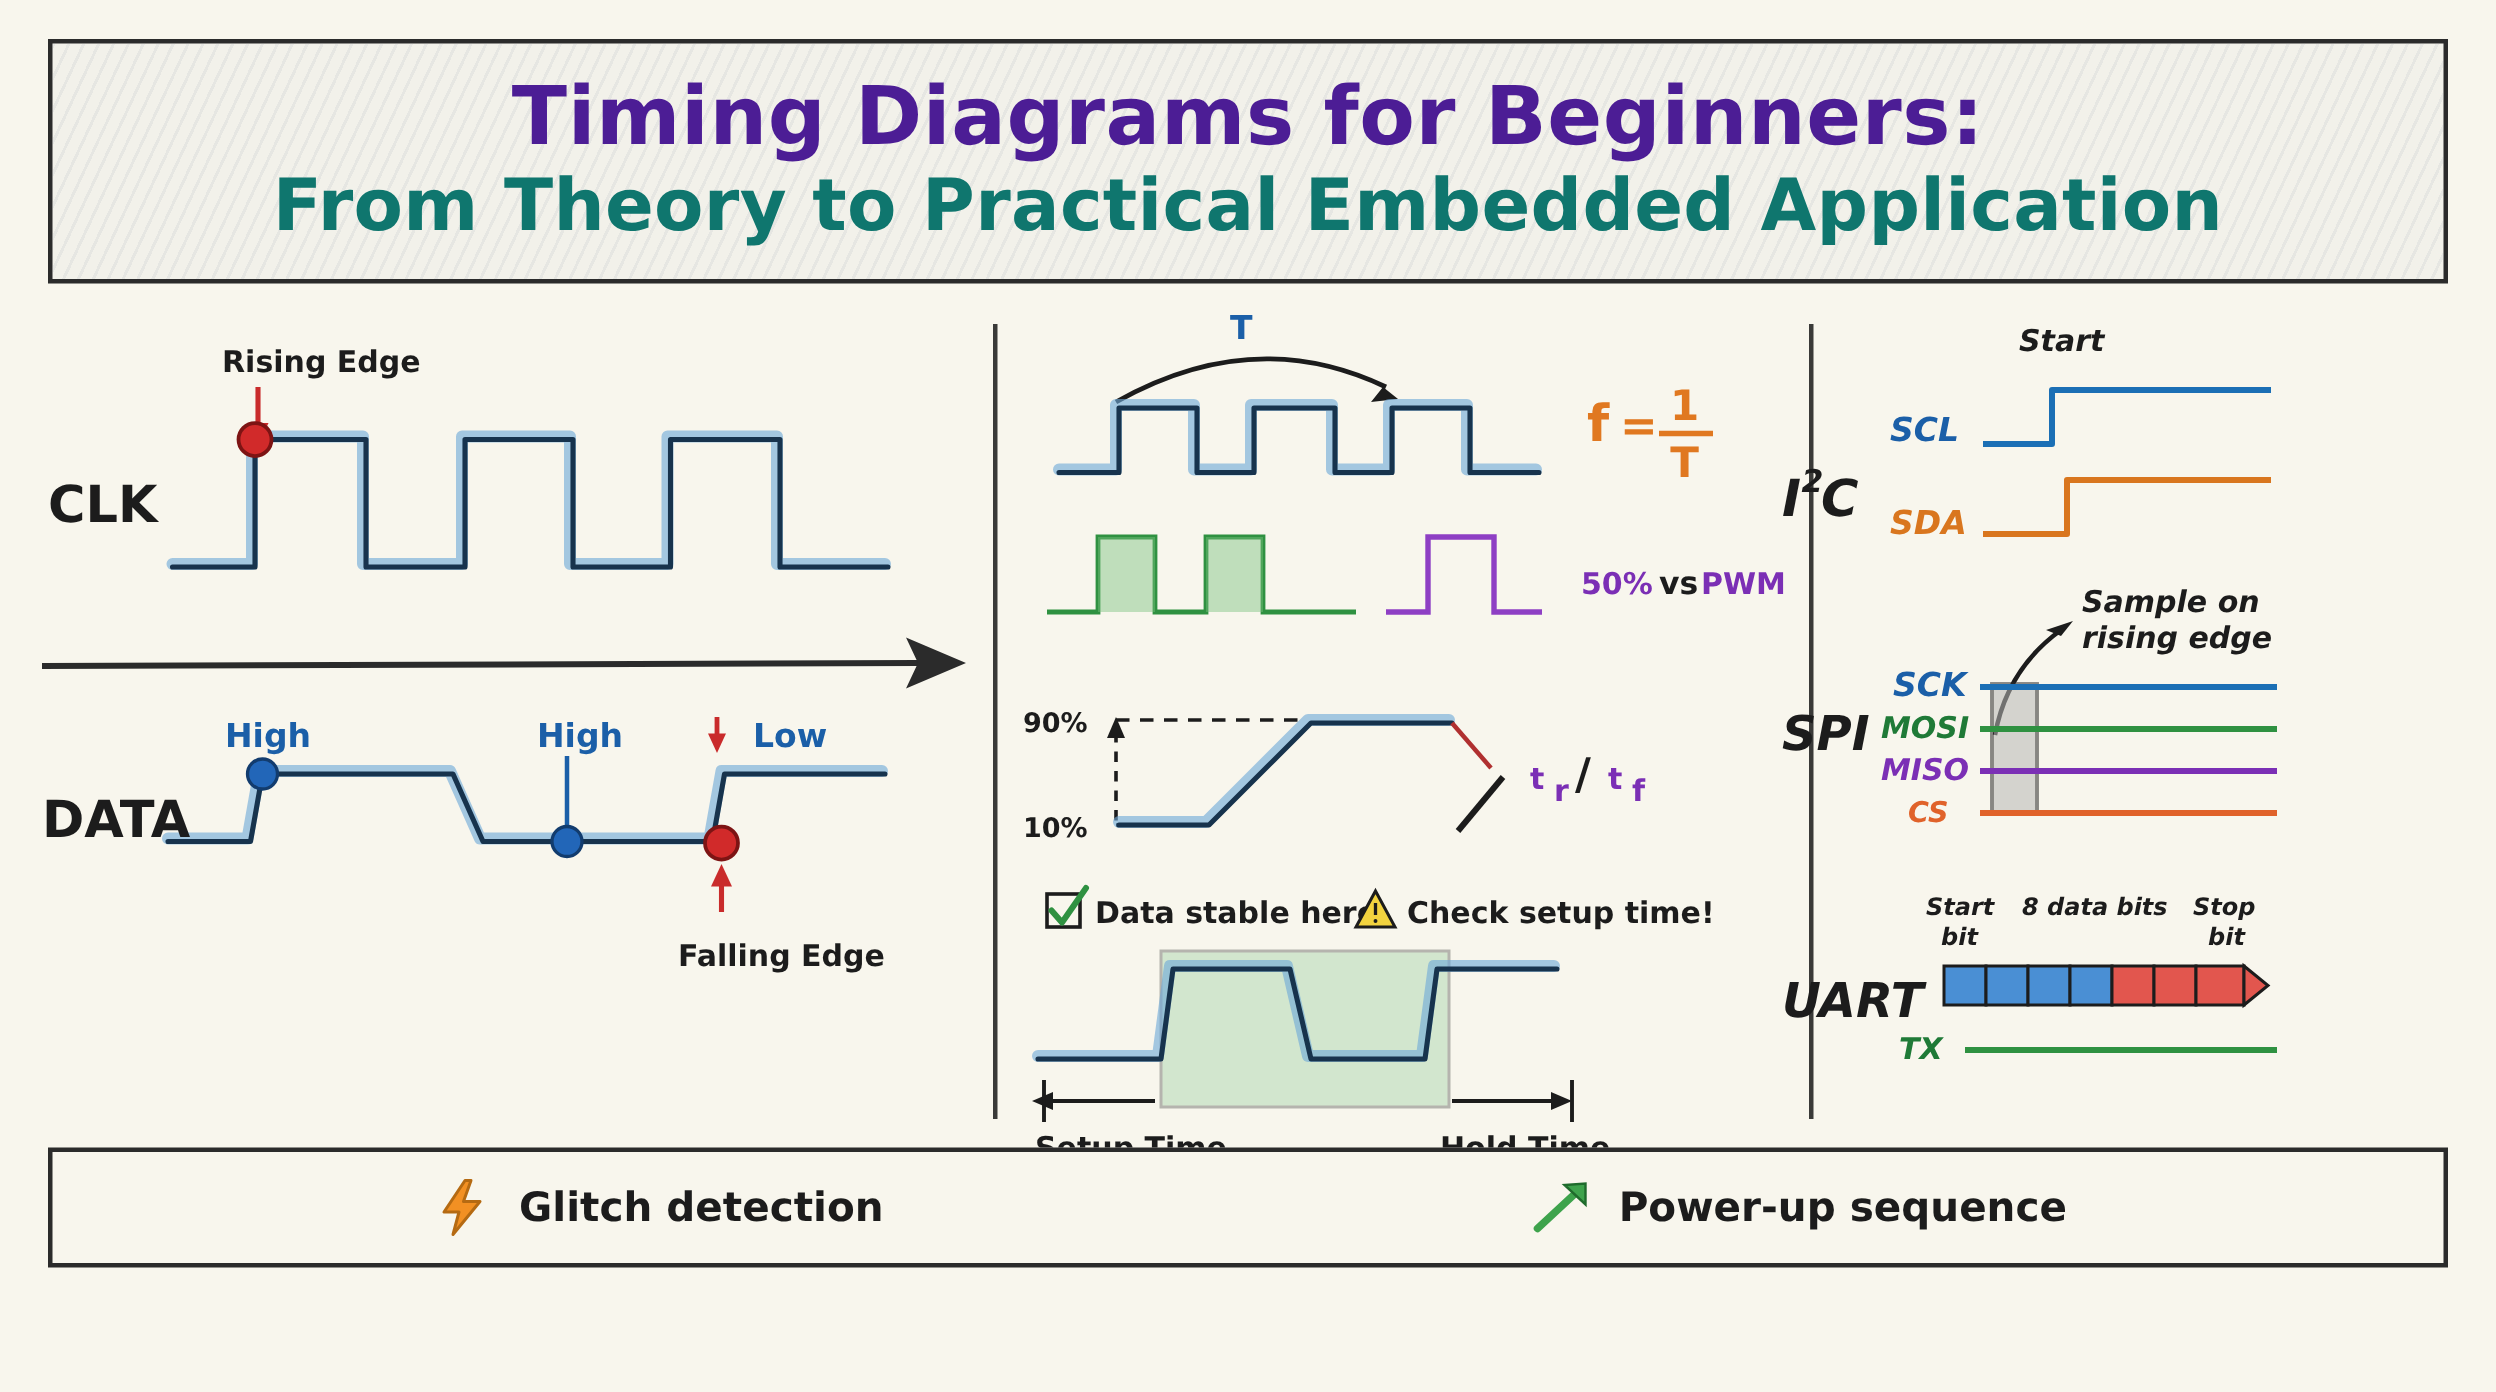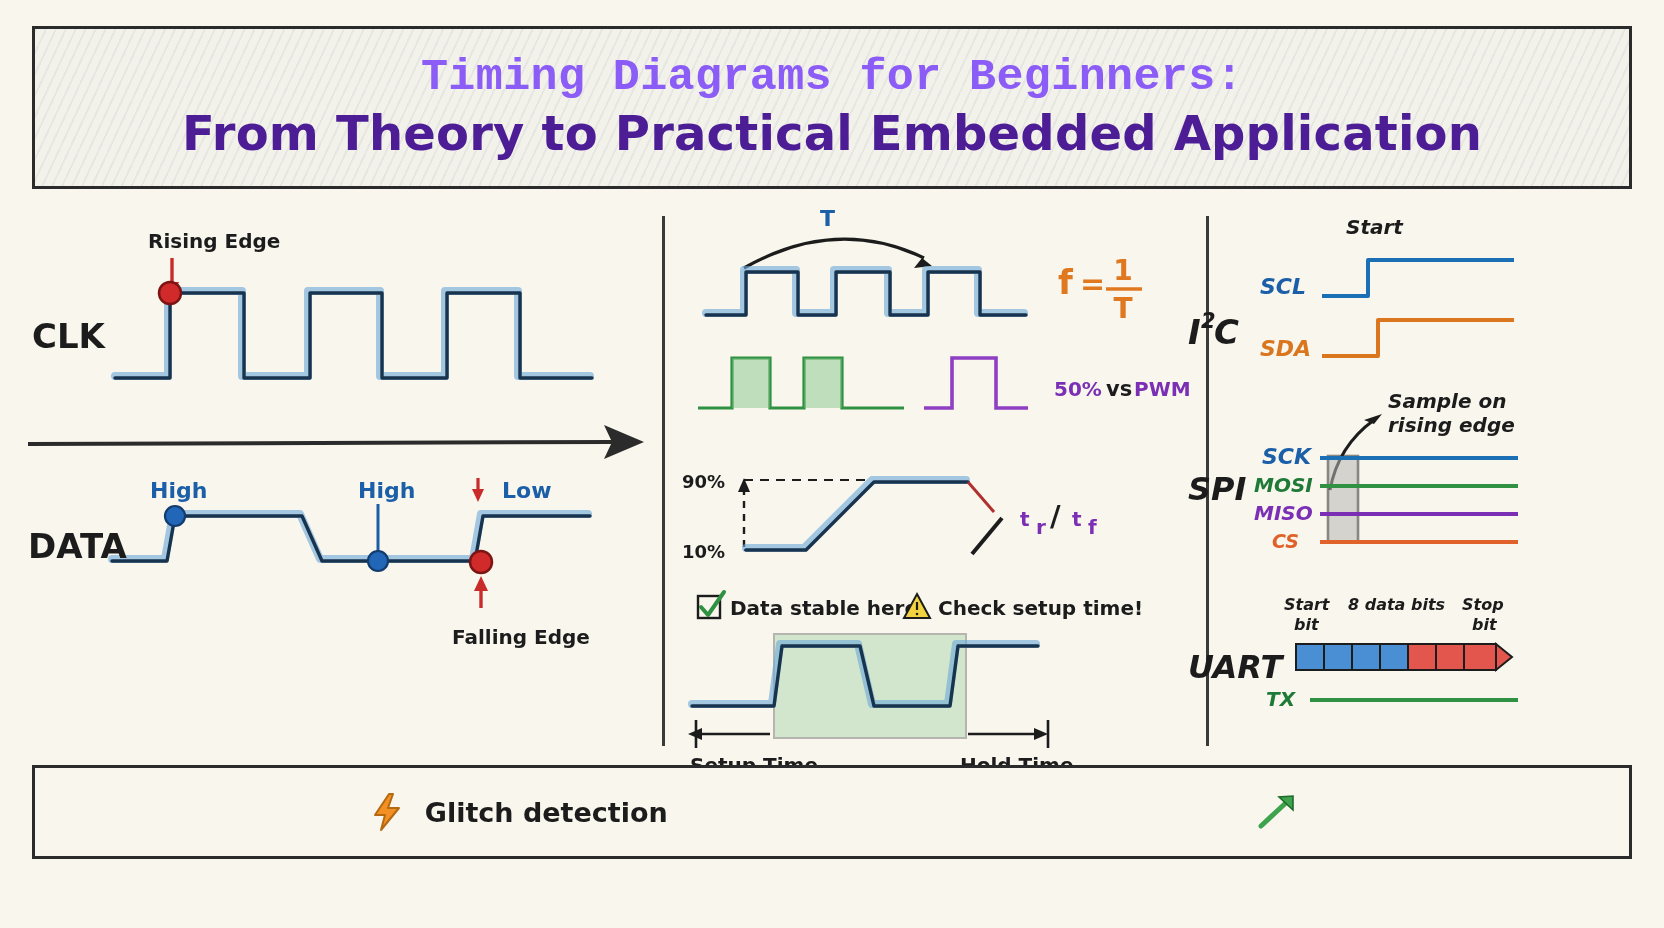--- a/index.html
+++ b/index.html
@@ -21,25 +21,25 @@
     background:#f2f1ea;
     box-sizing:border-box;
     display:flex;flex-direction:column;align-items:center;justify-content:center;
   }
   .title-box::before{
     content:"";position:absolute;inset:0;
     background:repeating-linear-gradient(115deg, rgba(150,160,175,.13) 0 2px, rgba(0,0,0,0) 2px 9px);
     pointer-events:none;
   }
   .title-l1{
-    font-size:45px;font-weight:700;color:#8b5cf6;letter-spacing:.4px;
-    line-height:1.05;position:relative;font-family:Liberation Mono, monospace;
+    font-size:54px;font-weight:700;color:#4c1d95;letter-spacing:.4px;
+    line-height:1.05;position:relative;
   }
   .title-l2{
-    font-size:48px;font-weight:600;color:#4c1d95;letter-spacing:.2px;
+    font-size:48px;font-weight:600;color:#0f766e;letter-spacing:.2px;
     line-height:1.15;margin-top:4px;position:relative;
   }
   
   .columns{position:absolute;left:0;top:196px;width:1664px;height:560px;}
   .divider{position:absolute;top:20px;width:3px;height:530px;background:#3a3a38;}
   #div1{left:662px;}
   #div2{left:1206px;}
 
   .col{position:absolute;top:0;height:560px;}
   #colA{left:20px;width:640px;}
@@ -57,21 +57,21 @@
   .lbl-purple{font-size:20px;fill:#7b2fb5;font-weight:700;}
   .lbl-small{font-size:18px;fill:#1c1c1c;font-weight:600;}
   .lbl-xs{font-size:16px;fill:#1c1c1c;font-weight:700;}
 
   .w-blue{fill:none;stroke:#17334d;stroke-width:3.4;stroke-linecap:round;stroke-linejoin:round;}
   .w-blue-halo{fill:none;stroke:#6fa9d8;stroke-width:8;stroke-linecap:round;stroke-linejoin:round;opacity:.62;}
   .axis-arrow{fill:none;stroke:#2b2b2b;stroke-width:4;}
 
   
   .footer-box{
-    position:absolute;left:32px;top:765px;width:1600px;height:94px;
+    position:absolute;left:32px;top:765px;width:1600px;height:80px;
     border:3px solid #2b2b2b;box-sizing:border-box;background:#f8f6ed;
     display:flex;align-items:center;justify-content:space-around;padding:0 36px;
   }
   .foot-item{display:flex;align-items:center;gap:16px;}
   .foot-label{font-size:27px;color:#1c1c1c;font-weight:600;white-space:nowrap;}
   .foot-icon{width:44px;height:44px;flex:0 0 44px;}
 </style>
 </head>
 <body>
 
@@ -318,16 +318,17 @@
       <span class="foot-label">Glitch detection</span>
     </div>
 
 
 
     <div class="foot-item">
       <svg class="foot-icon" viewBox="0 0 44 44">
         <path d="M 6,36 L 34,10" fill="none" stroke="#3ea34c" stroke-width="5" stroke-linecap="round"></path>
         <polygon points="38,6 38,20 24,7" fill="#3ea34c" stroke="#1f6b2c" stroke-width="1.6"></polygon>
       </svg>
+      <span class="foot-label">Power-up sequence</span>
     </div>
   </div>
 
 </div>
 
 </body></html>

